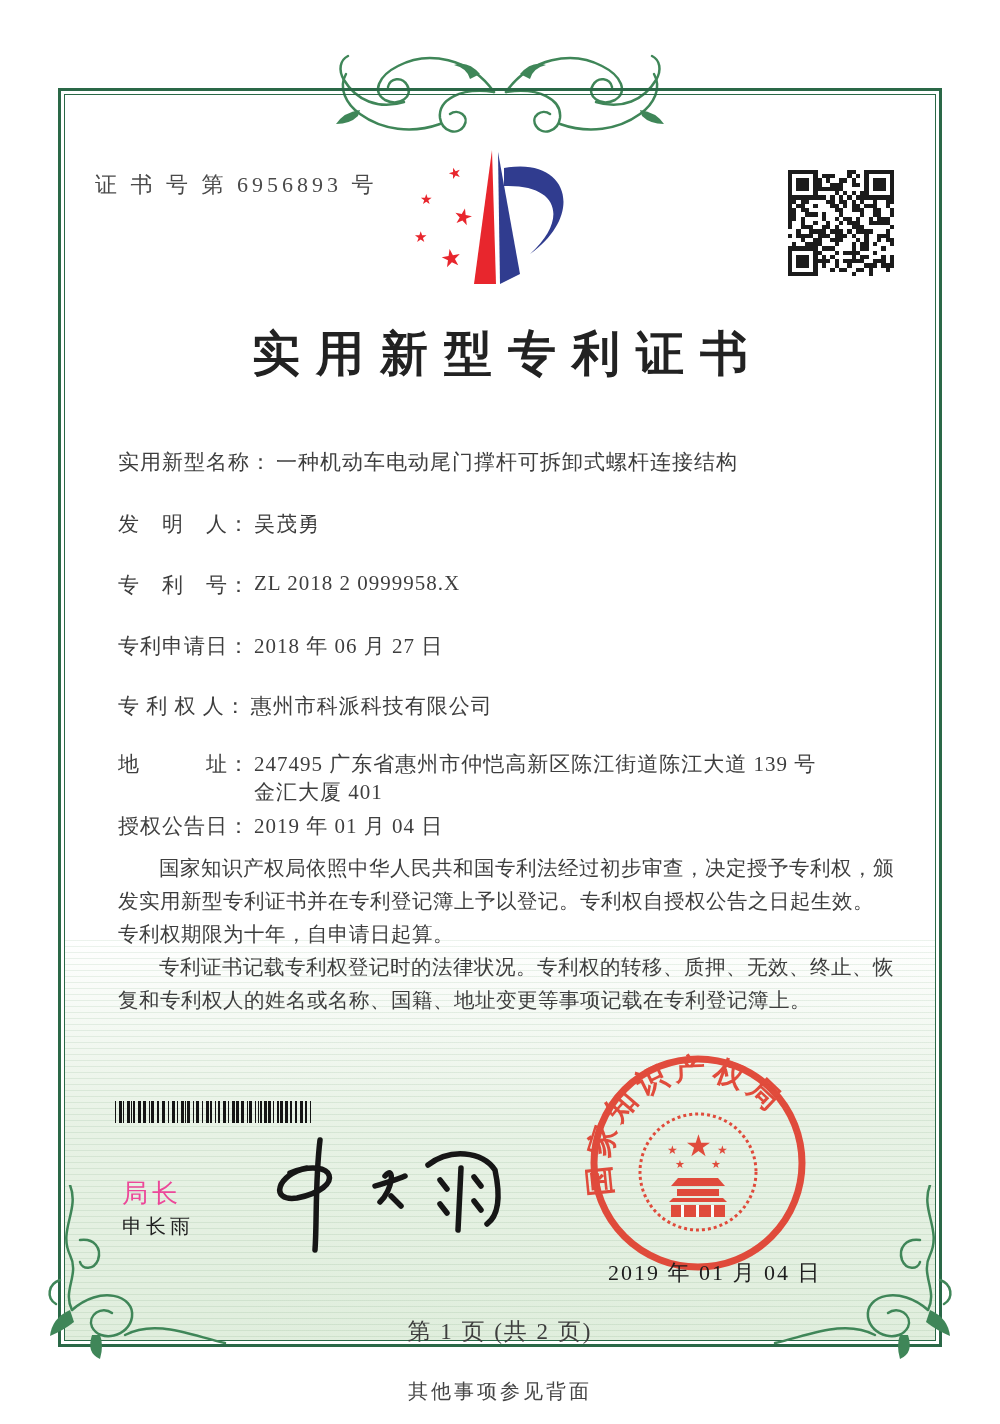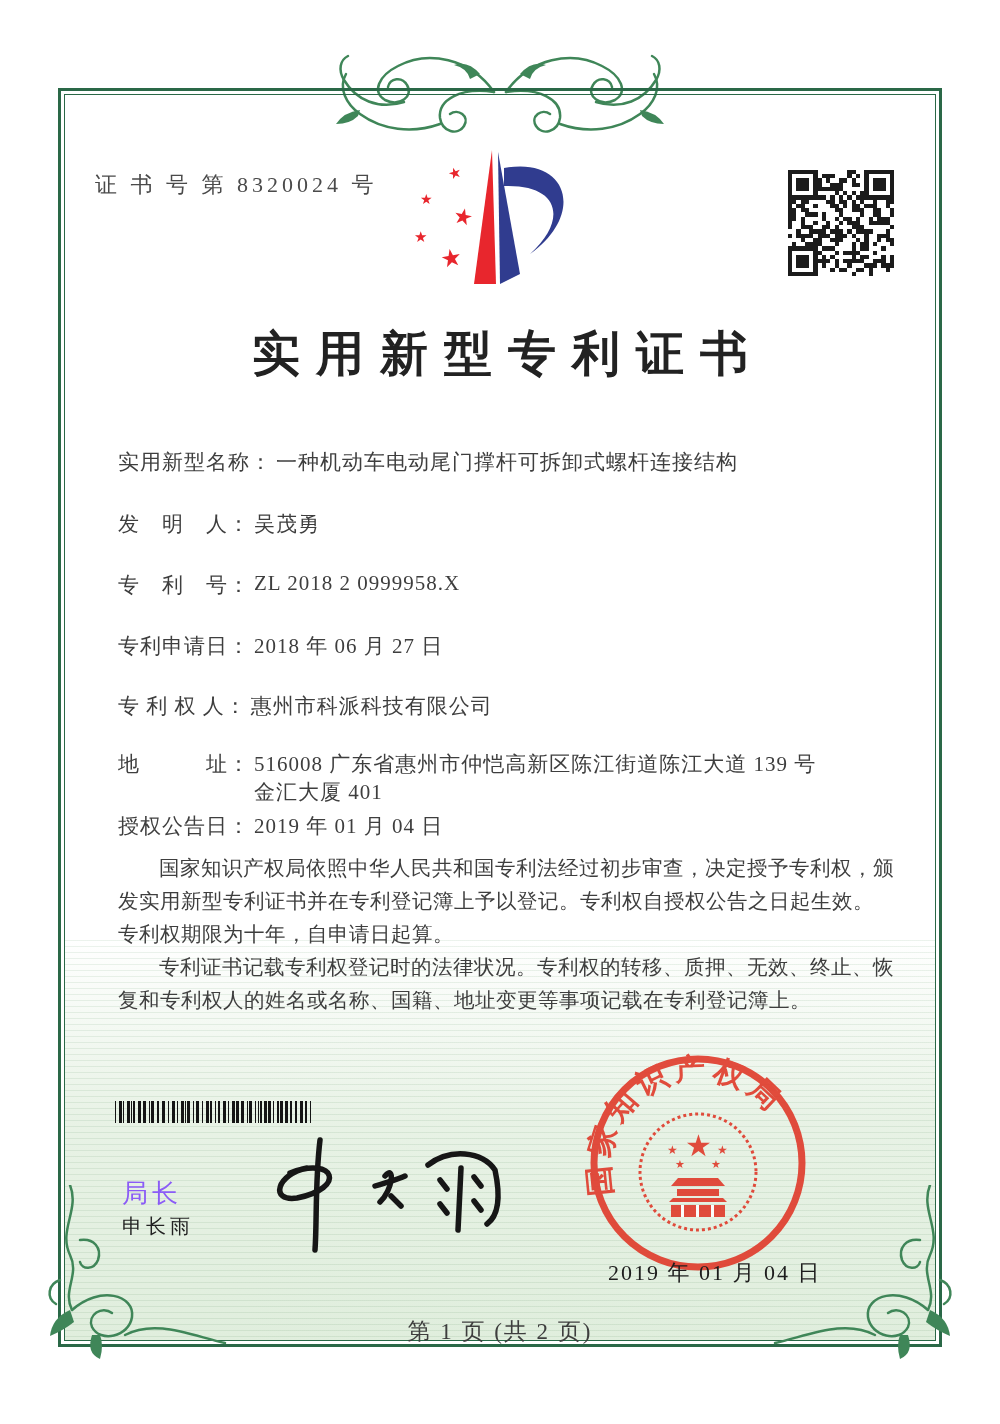--- a/index.html
+++ b/index.html
@@ -43,21 +43,21 @@
   .field-label{display:inline-block;min-width:128px;margin-right:4px;}
   .field-value{display:inline-block;vertical-align:top;}
   .field-value .line2{display:block;}
   .grant-pair2{position:absolute;left:372px;top:0;}
   
   .body-text{position:absolute;left:118px;top:852px;width:776px;font-size:20.5px;line-height:33px;letter-spacing:.5px;color:#3e3e3e;}
   .body-text p{margin:0;text-indent:2em;}
   
   .barcode{position:absolute;left:115px;top:1101px;width:265px;height:22px;font-size:0;}
   .barcode span{display:inline-block;height:100%;background:#151515;vertical-align:top;}
-  .director-label{position:absolute;left:122px;top:1176px;font-size:26px;letter-spacing:4px;color:#8b5cf6;
+  .director-label{position:absolute;left:122px;top:1176px;font-size:26px;letter-spacing:4px;color:#ec4899;
     font-family:"Liberation Sans","DejaVu Sans",sans-serif;}
   .director-name{position:absolute;left:122px;top:1213px;font-size:20px;letter-spacing:4px;color:#222;
     font-family:"Liberation Sans","DejaVu Sans",sans-serif;}
   .signature{position:absolute;left:265px;top:1118px;width:250px;height:145px;}
   .seal{position:absolute;left:585px;top:1050px;width:226px;height:226px;opacity:.9;}
   .seal-date{position:absolute;left:608px;top:1258px;font-size:22px;letter-spacing:2px;color:#1d1d1d;}
   .page-info{position:absolute;left:58px;width:884px;top:1316px;text-align:center;font-size:23px;letter-spacing:2px;color:#3e3e3e;}
   .back-note{position:absolute;left:0;right:0;top:1378px;text-align:center;font-size:20px;letter-spacing:3px;color:#444;}
 </style>
 </head>
@@ -95,21 +95,21 @@
   <svg class="corner-flourish right" viewBox="0 0 200 175" fill="none" stroke="#3f8658" stroke-width="2.5" stroke-linecap="round">
     <path d="M30,0 C40,25 18,45 30,70 C40,90 22,105 32,125"></path>
     <path d="M32,125 C60,100 95,110 92,132 C89,152 60,158 52,142 C47,130 62,120 72,128"></path>
     <path d="M30,125 q-18,8 -20,26 q14,-6 24,-14 z" fill="#3f8658" stroke="none"></path>
     <path d="M52,150 q-6,18 8,24 q4,-14 0,-24 z" fill="#3f8658" stroke="none"></path>
     <path d="M85,150 C115,134 150,150 185,158"></path>
     <path d="M20,95 c-12,4 -14,18 -4,24"></path>
     <path d="M40,55 c14,-2 22,8 18,20 c-4,10 -16,10 -18,2"></path>
   </svg>
 
-  <div class="cert-no">证 书 号 第 8320024 号</div>
+  <div class="cert-no">证 书 号 第 6956893 号</div>
 
   <svg class="logo" viewBox="0 0 170 142">
     <text x="42" y="34" font-size="15" fill="#e8262d" transform="rotate(-18 42 34)">★</text>
     <text x="12" y="58" font-size="14" fill="#e8262d">★</text>
     <text x="44" y="76" font-size="22" fill="#e8262d" transform="rotate(12 44 76)">★</text>
     <text x="6" y="96" font-size="15" fill="#e8262d">★</text>
     <text x="34" y="122" font-size="24" fill="#e8262d" transform="rotate(-10 34 122)">★</text>
     <polygon points="84,4 66,138 88,138" fill="#e8262d"></polygon>
     <polygon points="90,6 92,138 112,128" fill="#303c8f"></polygon>
     <path d="M96,22 C160,10 178,68 122,108 C160,74 152,38 96,40 Z" fill="#303c8f"></path>
@@ -454,21 +454,21 @@
   <div class="field-row" style="top:571px">
     <span class="field-label">专　利　号：</span><span class="field-value">ZL 2018 2 0999958.X</span>
   </div>
   <div class="field-row" style="top:632px">
     <span class="field-label">专利申请日：</span><span class="field-value">2018 年 06 月 27 日</span>
   </div>
   <div class="field-row" style="top:692px">
     <span class="field-label">专 利 权 人：</span><span class="field-value">惠州市科派科技有限公司</span>
   </div>
   <div class="field-row" style="top:750px">
-    <span class="field-label">地　　　址：</span><span class="field-value"><span>516008 广东省惠州市仲恺高新区陈江街道陈江大道 139 号</span><span class="line2">金汇大厦 401</span></span>
+    <span class="field-label">地　　　址：</span><span class="field-value"><span>247495 广东省惠州市仲恺高新区陈江街道陈江大道 139 号</span><span class="line2">金汇大厦 401</span></span>
   </div>
   <div class="field-row" style="top:812px;position:absolute">
     <span class="field-label">授权公告日：</span><span class="field-value">2019 年 01 月 04 日</span>
   </div>
 
   <div class="body-text">
     <p>国家知识产权局依照中华人民共和国专利法经过初步审查，决定授予专利权，颁发实用新型专利证书并在专利登记簿上予以登记。专利权自授权公告之日起生效。专利权期限为十年，自申请日起算。</p>
     <p>专利证书记载专利权登记时的法律状况。专利权的转移、质押、无效、终止、恢复和专利权人的姓名或名称、国籍、地址变更等事项记载在专利登记簿上。</p>
   </div>
 
@@ -508,14 +508,15 @@
       <polygon points="84,152 142,152 138,148 88,148"></polygon>
       <rect x="86" y="155" width="54" height="12"></rect>
       <rect x="96" y="155" width="3" height="12" fill="#fff"></rect>
       <rect x="111" y="155" width="3" height="12" fill="#fff"></rect>
       <rect x="126" y="155" width="3" height="12" fill="#fff"></rect>
     </g>
   </svg>
   <div class="seal-date">2019 年 01 月 04 日</div>
 
   <div class="page-info">第 1 页 (共 2 页)</div>
+  <div class="back-note">其他事项参见背面</div>
 
 </div>
 
 </body></html>

